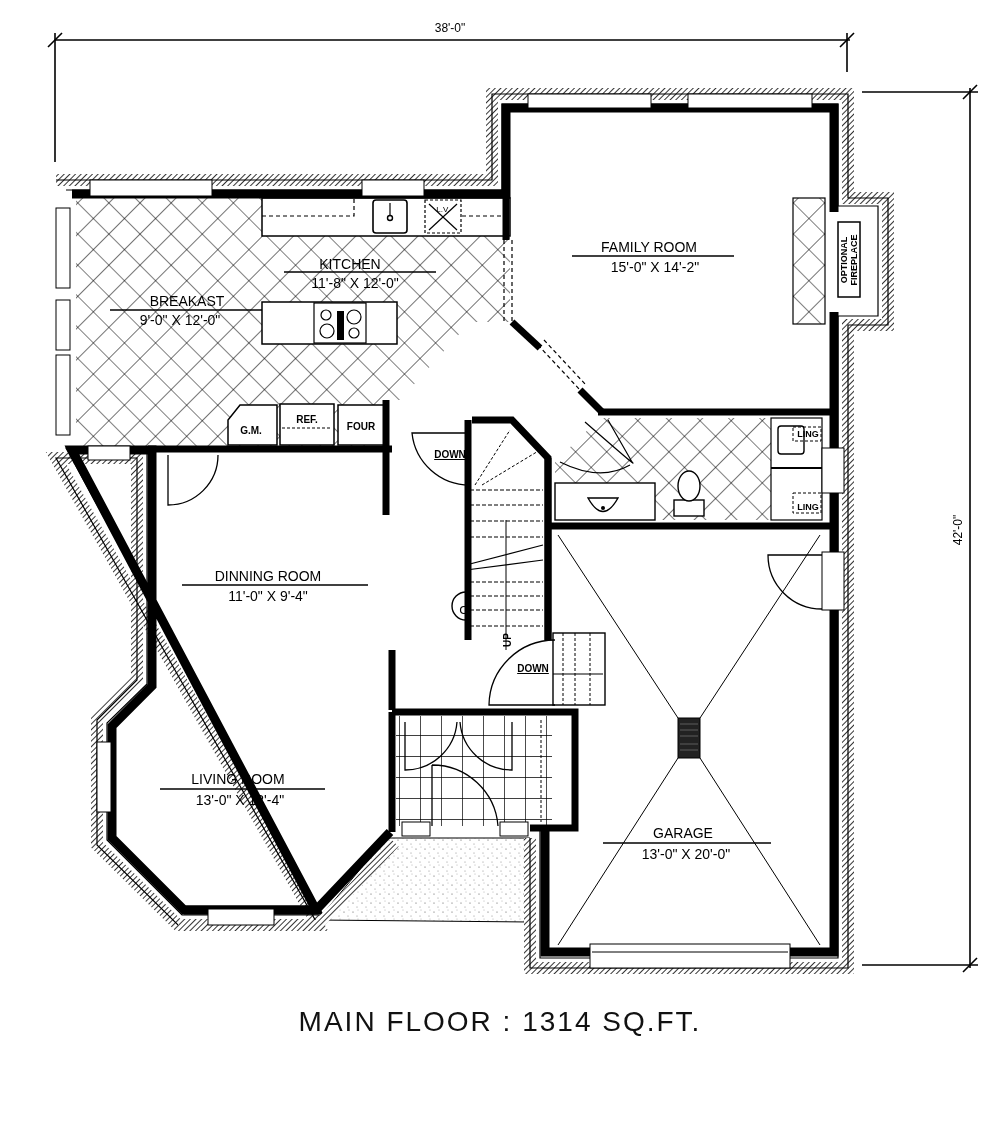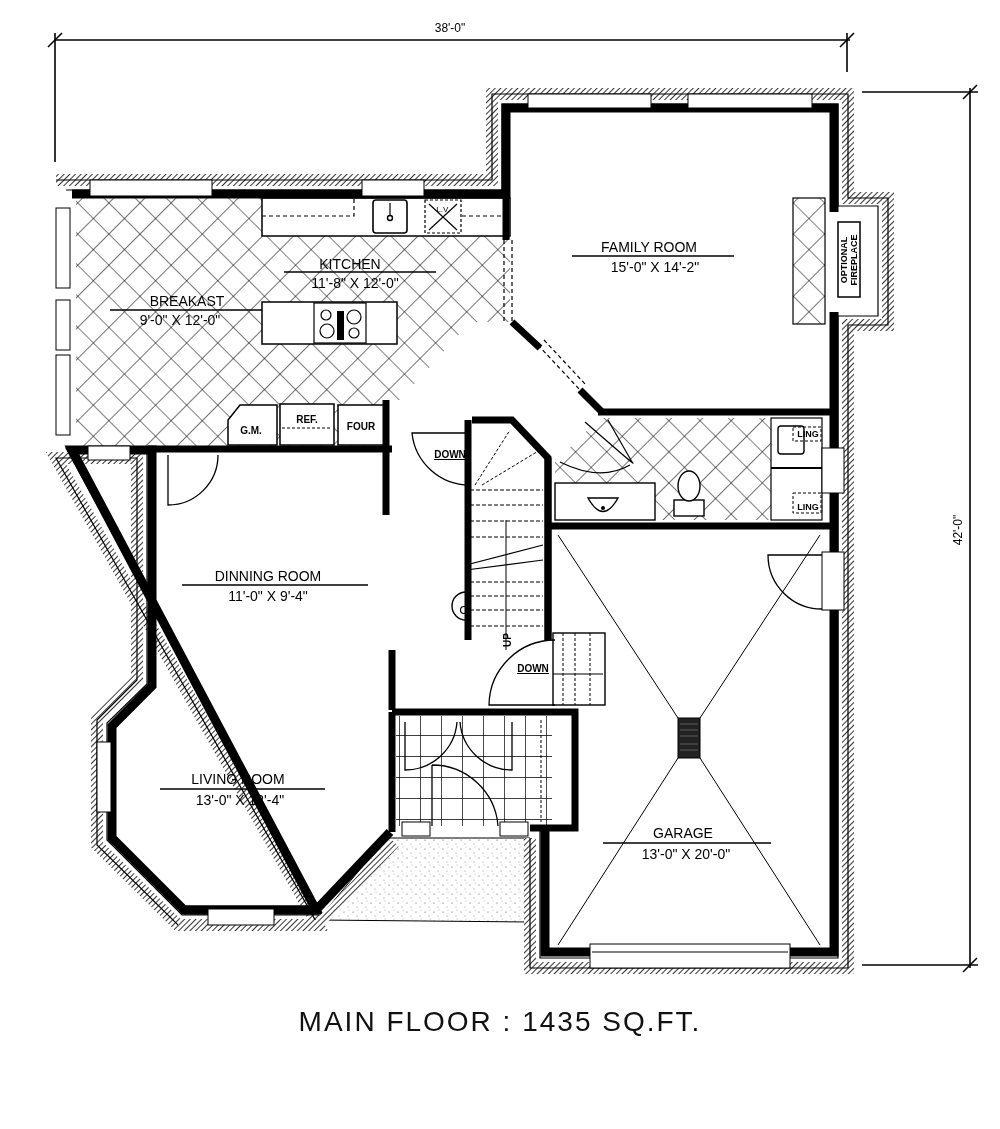--- a/index.html
+++ b/index.html
@@ -268,13 +268,13 @@
     <line x1="160" y1="789" x2="325" y2="789" stroke="#000" stroke-width="1.6"></line>
     <text class="lbl room-dim" x="240" y="805" text-anchor="middle">13'-0" X 12'-4"</text>
   </g>
   <g>
     <text class="lbl room-name" x="683" y="838" text-anchor="middle">GARAGE</text>
     <line x1="603" y1="843" x2="771" y2="843" stroke="#000" stroke-width="1.6"></line>
     <text class="lbl room-dim" x="686" y="859" text-anchor="middle">13'-0" X 20'-0"</text>
   </g>
 </svg>
 
-<div class="caption">MAIN FLOOR : 1435 SQ.FT.</div>
+<div class="caption">MAIN FLOOR : 1314 SQ.FT.</div>
 
 </body></html>

